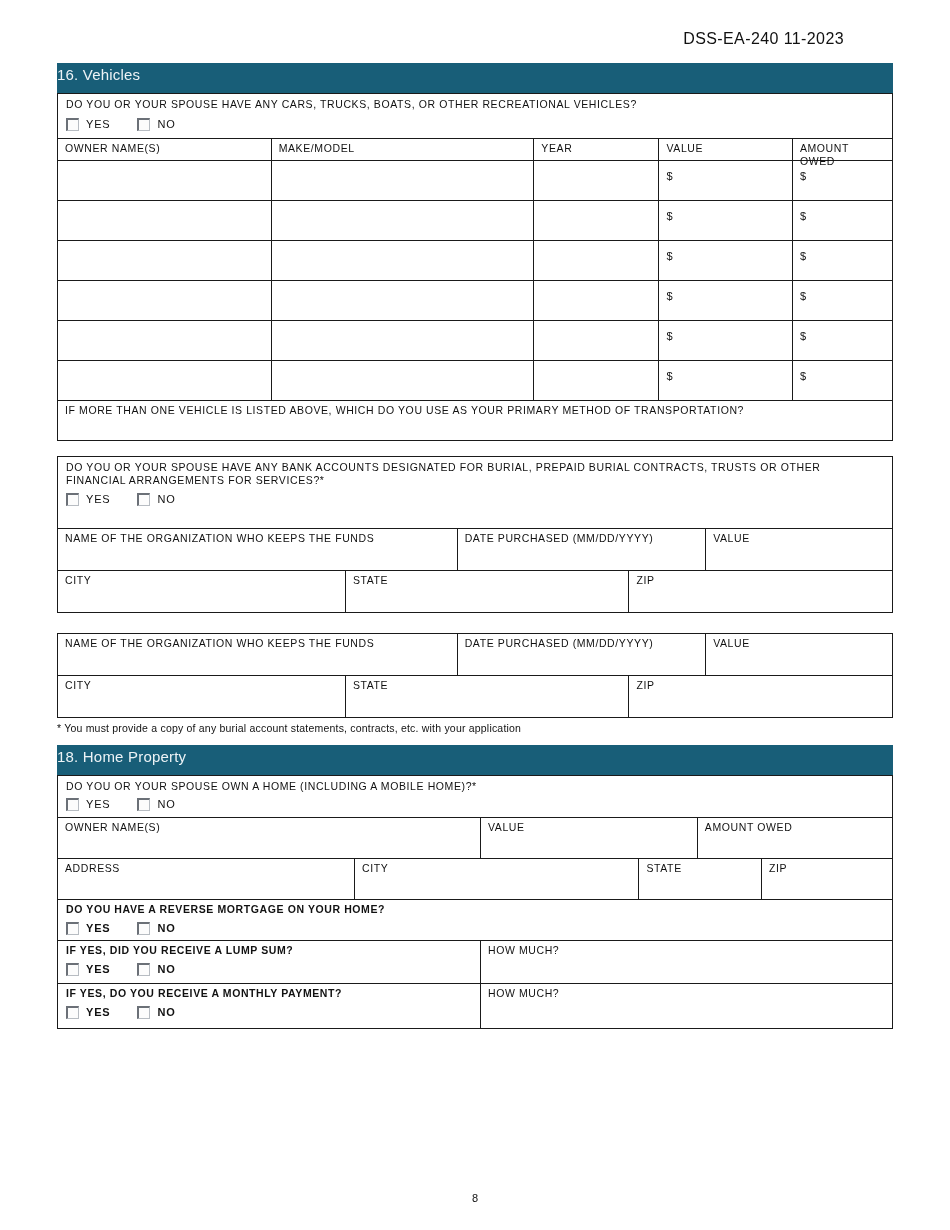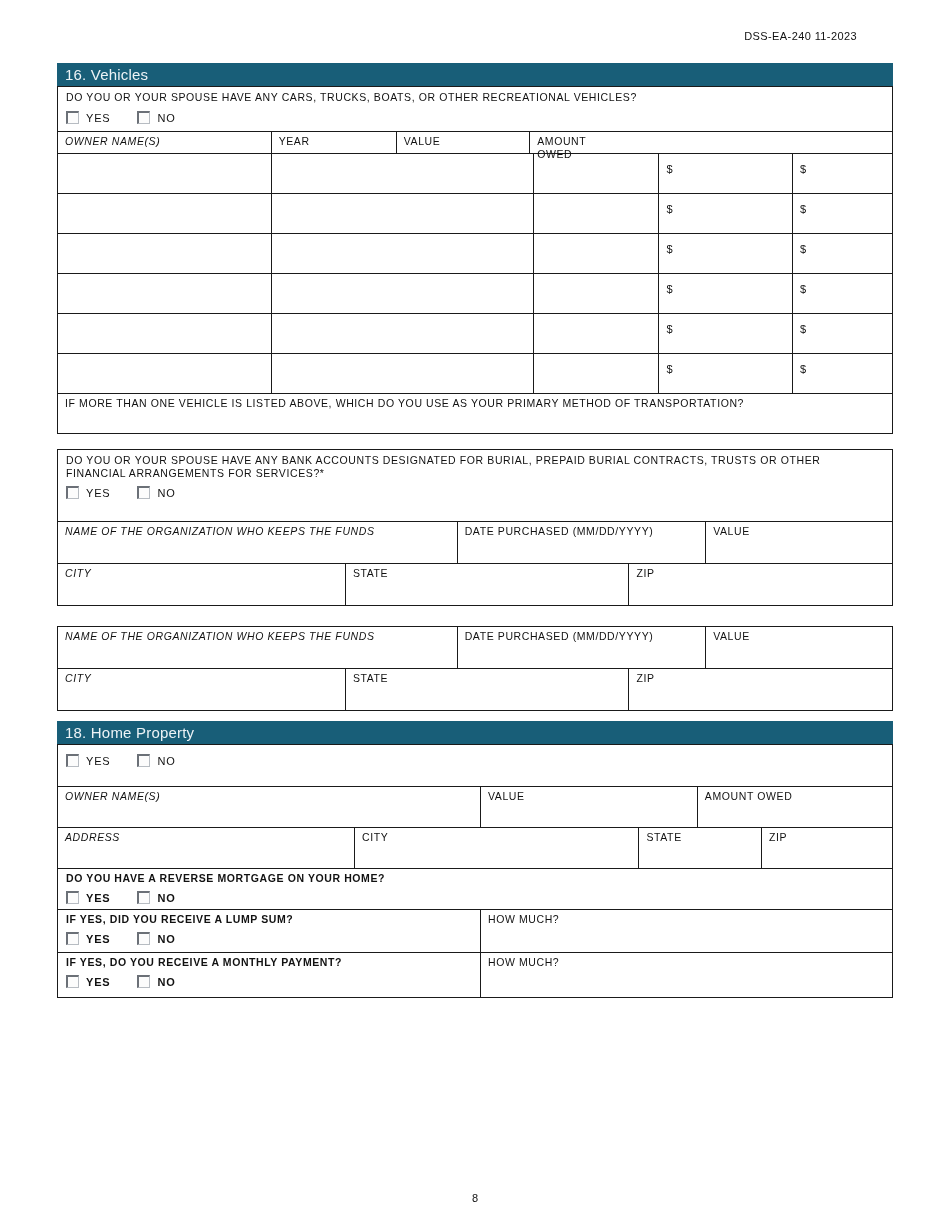--- a/index.html
+++ b/index.html
@@ -6,48 +6,48 @@
   html,body { background:#fff; }
   .page {
     position: relative;
     width: 950px; height: 1230px;
     background: #fff;
     font-family: "Liberation Sans", sans-serif;
     color: #111;
     overflow: hidden;
   }
   .formno {
-    position: absolute; top: 30px; right: 93px;
-    font-size: 11px; letter-spacing: .4px; color:#111;
+    position: absolute; top: 30px; right: 106px;
+    font-size: 16px; letter-spacing: .4px; color:#111;
   }
   .content { position: absolute; left: 57px; top: 63px; width: 836px; }
 
   
   .bar {
-    height: 23px; background: #185E78; color: #edf3f6;
-    font-size: 15px; line-height: 23px; padding-left: 8px;
+    height: 30px; background: #185E78; color: #edf3f6;
+    font-size: 15px; line-height: 23px; 
     letter-spacing: .2px;
   }
 
   
   .box { border: 1.5px solid #1a1a1a; }
   .row { display: flex; border-top: 1px solid #1a1a1a; }
   .row.first { border-top: none; }
   .cell { border-left: 1px solid #1a1a1a; padding: 3px 7px; position: relative; }
-  .cell.firstc { border-left: none; font-style: italic; }
+  .cell.firstc { border-left: none; }
 
   .label, .question {
     font-size: 10.5px; letter-spacing: .6px; color:#111;
     line-height: 13px;
   }
   .dollar { font-size: 11px; padding-top: 9px; letter-spacing: .5px; }
 
   
   .cbrow { display: flex; align-items: center; }
-  .cbgroup { display: inline-flex; align-items: center; margin-right: 27px; }
+  .cbgroup { display: inline-flex; align-items: flex-start; margin-right: 27px; }
   .cb {
     display: inline-block; width: 13px; height: 13px; background: #fcfcfc;
     border-top: 2px solid #6b7077; border-left: 2px solid #6b7077;
     border-right: 1px solid #b7bcc2; border-bottom: 1px solid #b7bcc2;
     margin-right: 7px;
   }
   .cblabel { font-size: 11px; letter-spacing: .8px; }
 
   
   .qpad { padding: 4px 8px 0 8px; }
@@ -116,20 +116,21 @@
             </span>
             <span class="cbgroup">
               <span class="cb"></span>
               <span class="cblabel">NO</span>
             </span>
           </div>
         </div>
 
         <div class="row vrowh">
           <div class="cell firstc c1 label">OWNER NAME(S)</div>
+          <div class="cell c2 label">MAKE/MODEL</div>
           <div class="cell c3 label">YEAR</div>
           <div class="cell c4 label">VALUE</div>
           <div class="cell c5 label">AMOUNT OWED</div>
         </div>
 
         <div class="row vrow">
           <div class="cell firstc c1"></div>
           <div class="cell c2"></div>
           <div class="cell c3"></div>
           <div class="cell c4 dollar">$</div>
@@ -216,29 +217,31 @@
           <div class="cell b2 label">DATE PURCHASED (MM/DD/YYYY)</div>
           <div class="cell b3 label">VALUE</div>
         </div>
         <div class="row brB">
           <div class="cell firstc z1 label">CITY</div>
           <div class="cell z2 label">STATE</div>
           <div class="cell z3 label">ZIP</div>
         </div>
       </div>
 
+      <div class="footnote">* You must provide a copy of any burial account statements, contracts, etc. with your application</div>
     </div>
 
     <div class="sec-gap2"></div>
 
     <div>
       <div class="bar">18. Home Property</div>
       <div class="box">
 
         <div class="qpad hq">
+          <div class="question">DO YOU OR YOUR SPOUSE OWN A HOME (INCLUDING A MOBILE HOME)?*</div>
           <div class="cbrow">
             <span class="cbgroup">
               <span class="cb"></span>
               <span class="cblabel">YES</span>
             </span>
             <span class="cbgroup">
               <span class="cb"></span>
               <span class="cblabel">NO</span>
             </span>
           </div>

